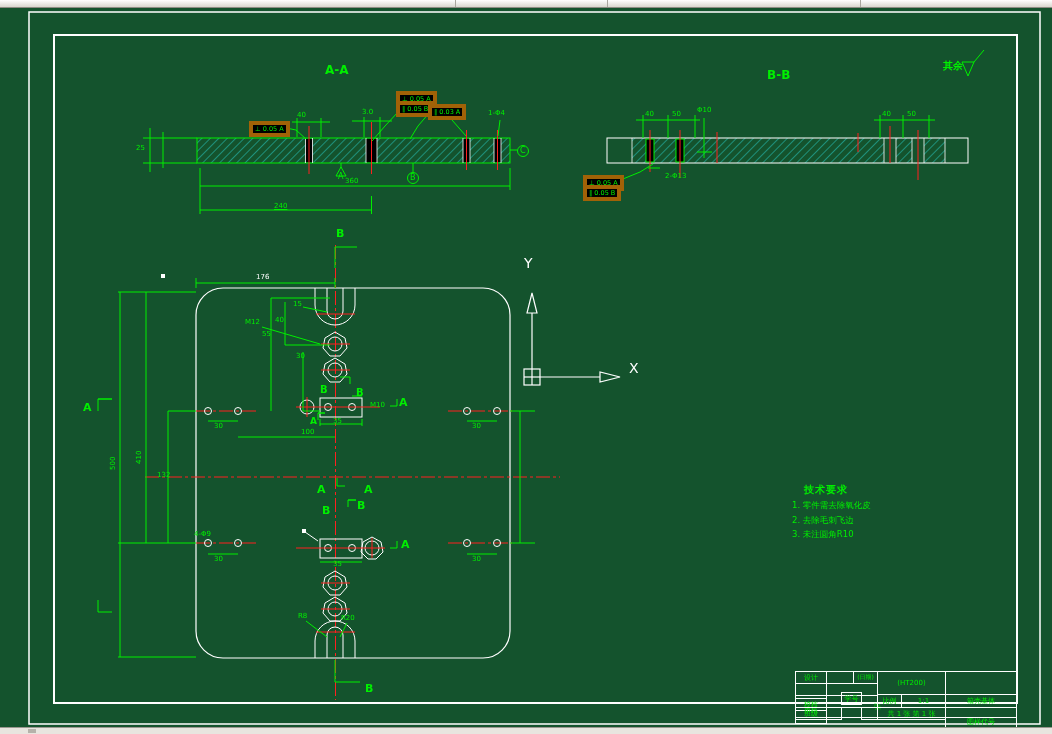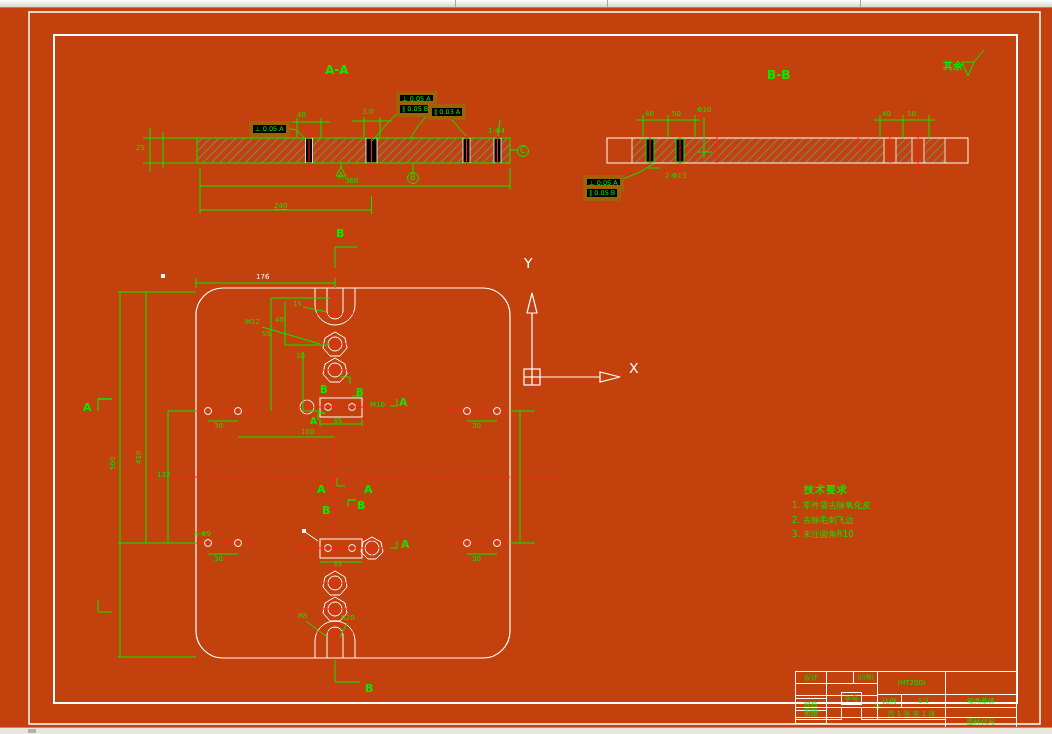--- a/index.html
+++ b/index.html
@@ -1,16 +1,16 @@
 <!DOCTYPE html>
 <html><head>
 <meta charset="utf-8">
 <style>
   html,body{margin:0;padding:0;background:#000;}
-  .canvas{position:relative;width:1052px;height:734px;background:#c2410c;overflow:hidden;
+  .canvas{position:relative;width:1052px;height:734px;background:#14532d;overflow:hidden;
           font-family:"DejaVu Sans",sans-serif;}
   
   .chrome-top{position:absolute;top:0;left:0;width:1052px;height:7px;
               background:linear-gradient(#ffffff,#d9d6ce);border-bottom:1px solid #8f8c84;}
   .chrome-top .sep{position:absolute;top:0;width:1px;height:7px;background:#a9a69e;}
   .chrome-bottom{position:absolute;bottom:0;left:0;width:1052px;height:6px;
                  background:#e8e5df;border-top:1px solid #9a978f;}
   .chrome-bottom .nub{position:absolute;left:28px;top:1px;width:8px;height:4px;background:#b5b2aa;}
   svg{position:absolute;left:0;top:0;}
   
@@ -301,21 +301,21 @@
       <line x1="540" y1="377" x2="600" y2="377"></line>
       <polygon points="620,377 600,372 600,382"></polygon>
     </g>
   </svg>
 
   <div id="labels-layer">
       <span class="lbl b" style="left: 325px; top: 64px; font-size: 12px;">A-A</span>
       <span class="lbl" style="left: 297px; top: 112px; font-size: 7px;">40</span>
       <span class="lbl" style="left: 362px; top: 109px; font-size: 7px;">3.0</span>
       <span class="lbl" style="left: 443px; top: 111px; font-size: 7px;">1-Φ8</span>
-      <span class="lbl" style="left: 488px; top: 128px; font-size: 7px;">1-Φ4</span>
+      <span class="lbl" style="left: 488px; top: 110px; font-size: 7px;">1-Φ4</span>
       <span class="lbl" style="left: 136px; top: 145px; font-size: 7px;">25</span>
       <span class="lbl" style="left: 345px; top: 178px; font-size: 7px;">360</span>
       <span class="lbl" style="left: 274px; top: 203px; font-size: 7px; text-decoration: underline;">240</span>
       <span class="lbl" style="left: 338px; top: 173px; font-size: 8px;">A</span>
       <span class="lbl" style="left: 410px; top: 174px; font-size: 8px;">B</span>
       <span class="lbl" style="left: 520px; top: 147px; font-size: 8px;">C</span>
       <span class="lbl f" style="left: 249px; top: 121px; font-size: 6.5px;">⊥ 0.05 A</span>
       <span class="lbl f" style="left: 396px; top: 91px; font-size: 6.5px;">⊥ 0.05 A</span>
       <span class="lbl f" style="left: 396px; top: 101px; font-size: 6.5px;">∥ 0.05 B</span>
       <span class="lbl f" style="left: 428px; top: 104px; font-size: 6.5px;">∥ 0.03 A</span>

